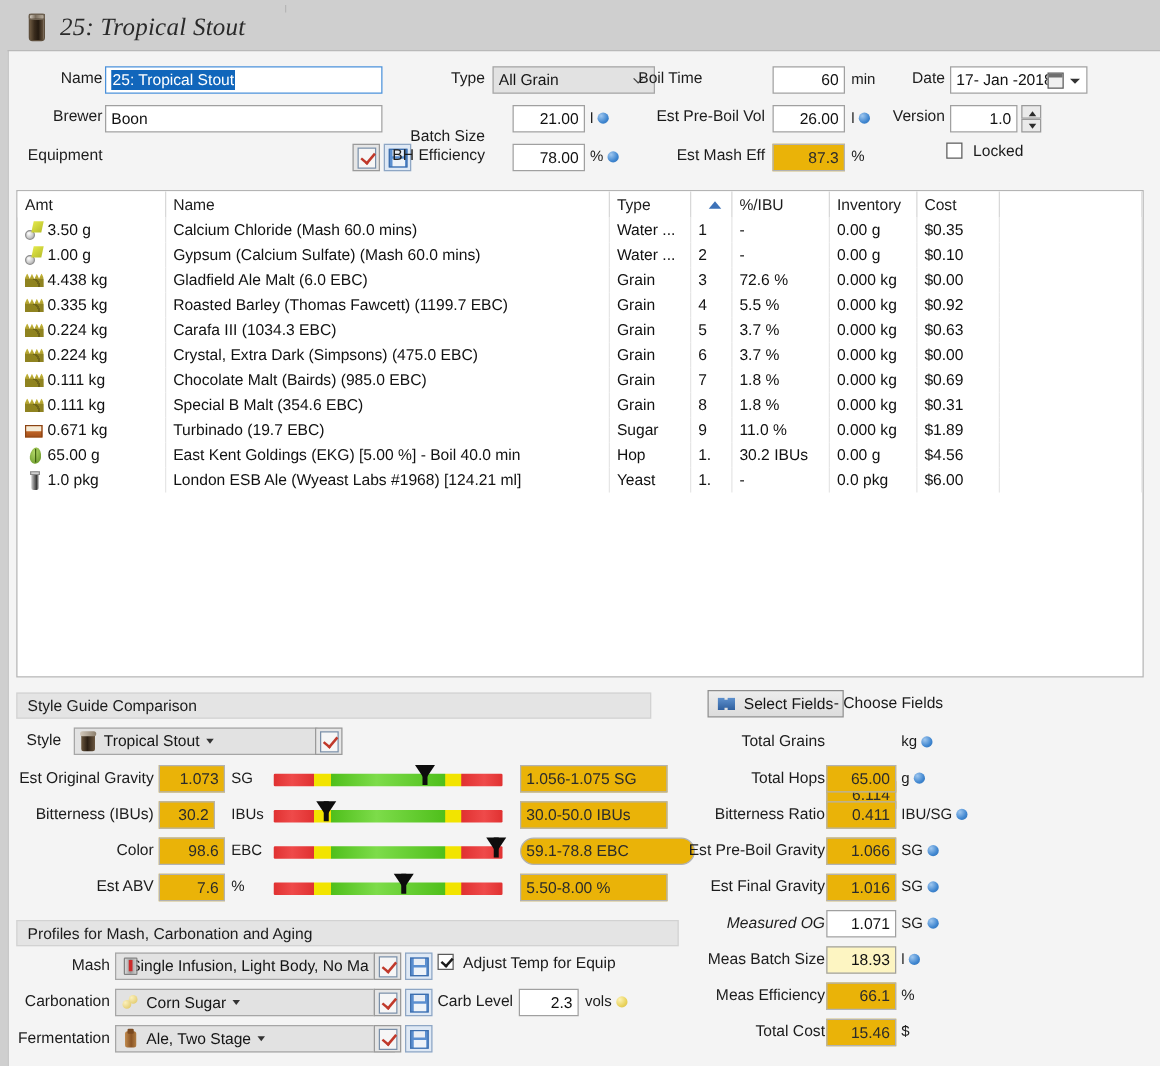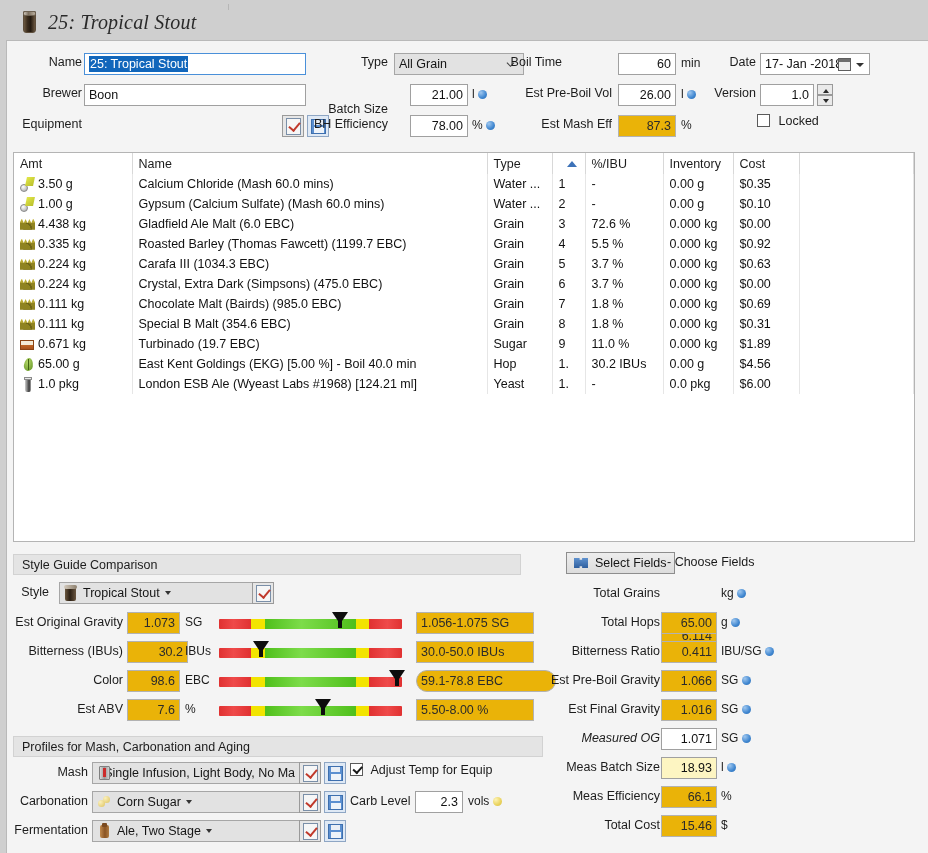--- a/index.html
+++ b/index.html
@@ -510,21 +510,21 @@
         <div class="tf num ro" style="position:absolute;left:127px;top:612px;width:53px;">1.073</div>
         <div class="unit" style="position:absolute;left:185px;top:615px;">SG</div>
         <div class="barwrap" style="position:absolute;left:219px;top:616px;">
           <div class="bar"></div>
           <div class="mark" style="left: 66%;"></div>
         </div>
         <div class="tf ro" style="position:absolute;left:416px;top:612px;width:118px;text-align:left;">1.056-1.075 SG</div>
       </div>
       <div>
         <div class="lbl" style="position:absolute;left:13px;top:644px;width:110px;">Bitterness (IBUs)</div>
-        <div class="tf num ro" style="position:absolute;left:127px;top:641px;width:61px;">30.2</div>
+        <div class="tf num ro" style="position:absolute;left:127px;top:641px;width:45px;">30.2</div>
         <div class="unit" style="position:absolute;left:185px;top:644px;">IBUs</div>
         <div class="barwrap" style="position:absolute;left:219px;top:645px;">
           <div class="bar"></div>
           <div class="mark" style="left: 23%;"></div>
         </div>
         <div class="tf ro" style="position:absolute;left:416px;top:641px;width:118px;text-align:left;">30.0-50.0 IBUs</div>
       </div>
       <div>
         <div class="lbl" style="position:absolute;left:13px;top:673px;width:110px;">Color</div>
         <div class="tf num ro" style="position:absolute;left:127px;top:670px;width:53px;">98.6</div>

